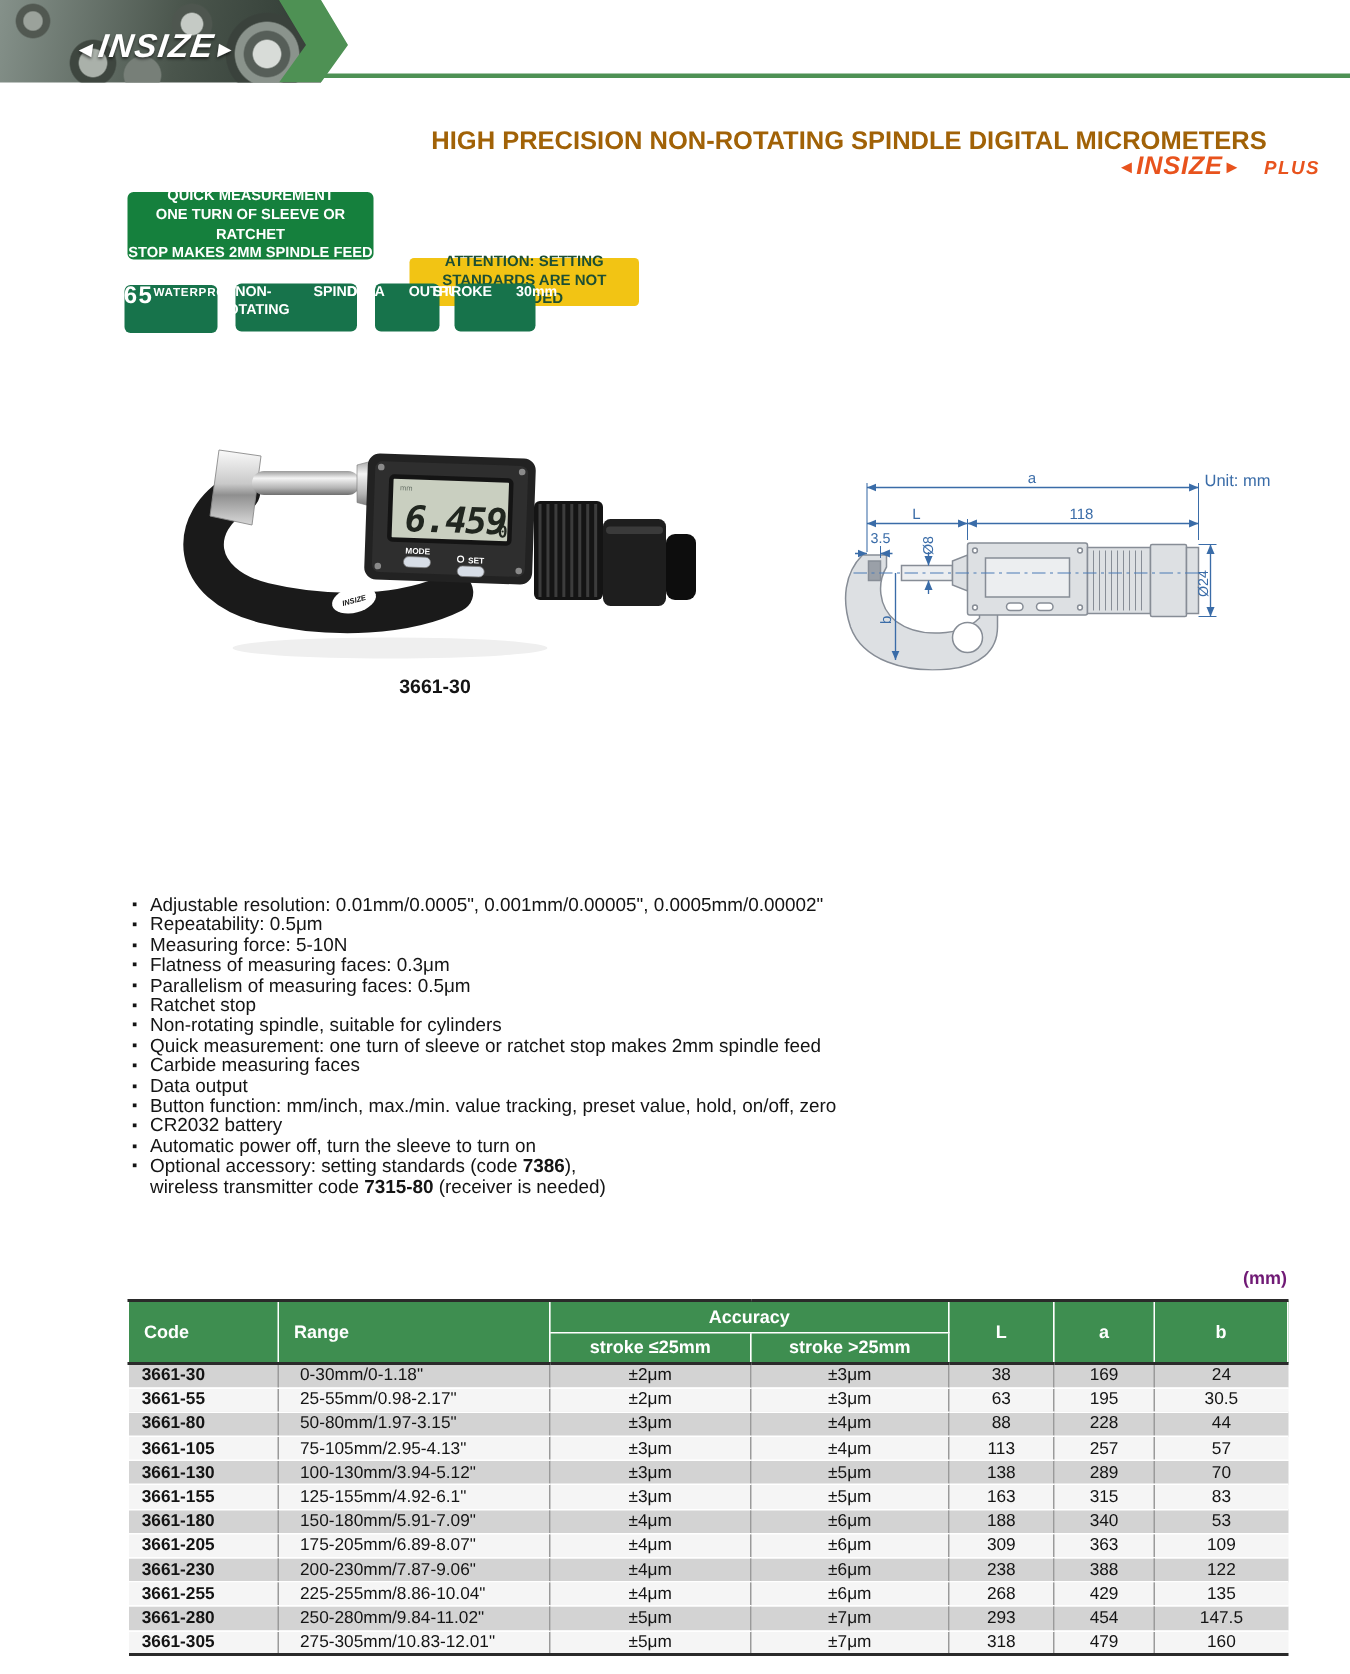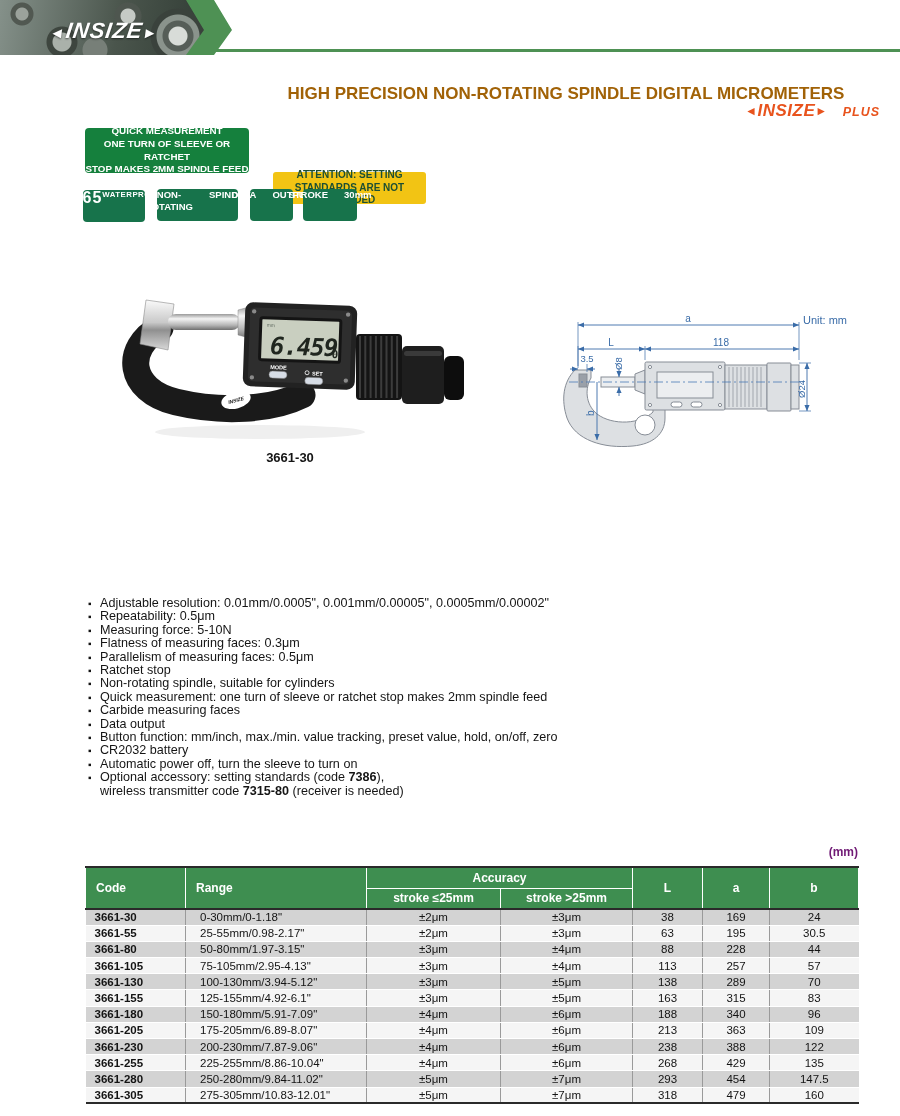--- a/index.html
+++ b/index.html
@@ -360,28 +360,28 @@
         <td>315</td>
         <td>83</td>
       </tr>
       <tr class="odd">
         <td>3661-180</td>
         <td class="range">150-180mm/5.91-7.09"</td>
         <td>±4μm</td>
         <td>±6μm</td>
         <td>188</td>
         <td>340</td>
-        <td>96</td>
+        <td>53</td>
       </tr>
       <tr class="even">
         <td>3661-205</td>
         <td class="range">175-205mm/6.89-8.07"</td>
         <td>±4μm</td>
         <td>±6μm</td>
-        <td>213</td>
+        <td>309</td>
         <td>363</td>
         <td>109</td>
       </tr>
       <tr class="odd">
         <td>3661-230</td>
         <td class="range">200-230mm/7.87-9.06"</td>
         <td>±4μm</td>
         <td>±6μm</td>
         <td>238</td>
         <td>388</td>

